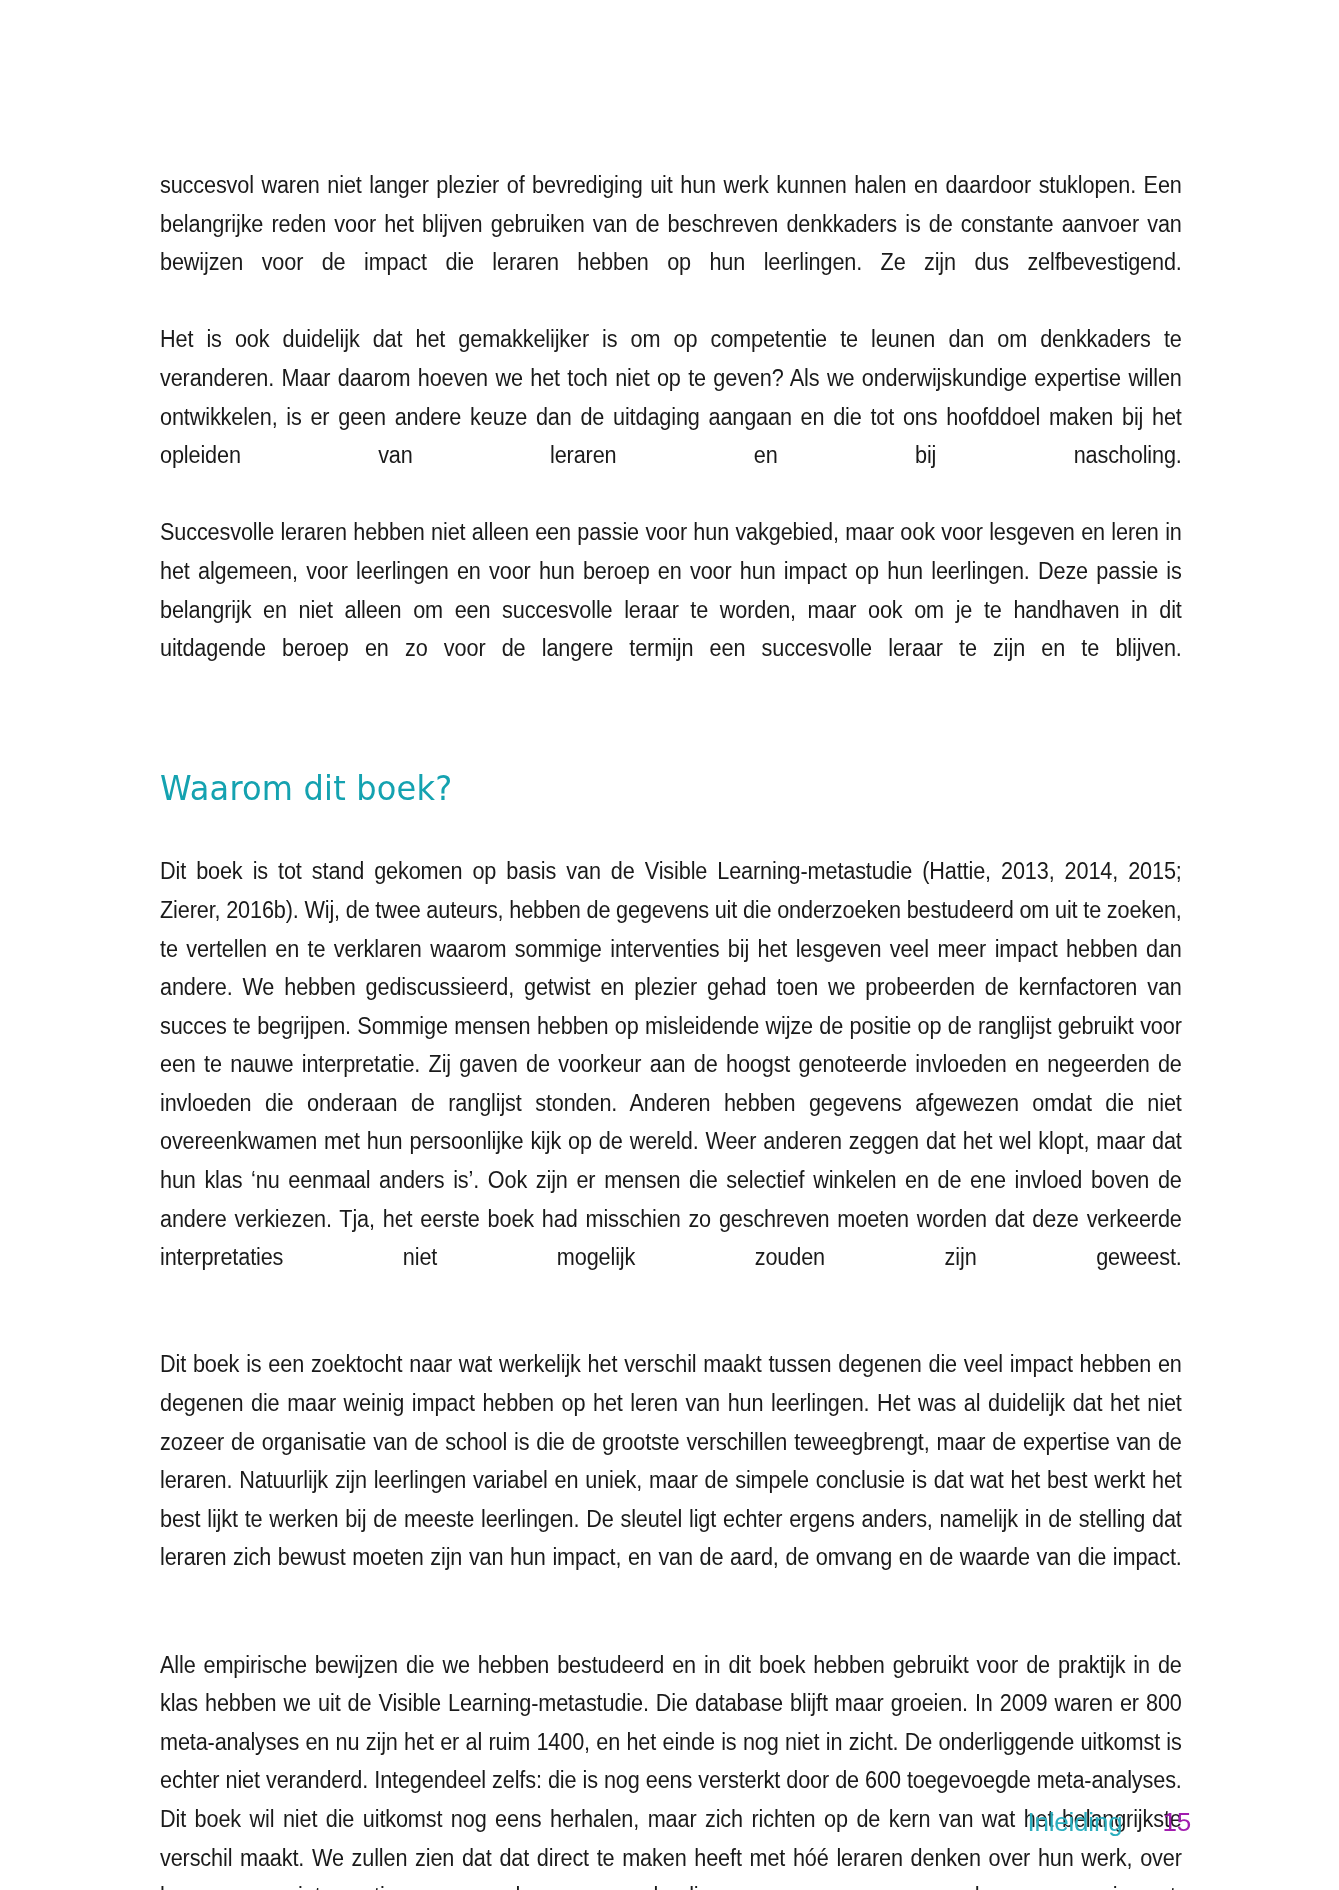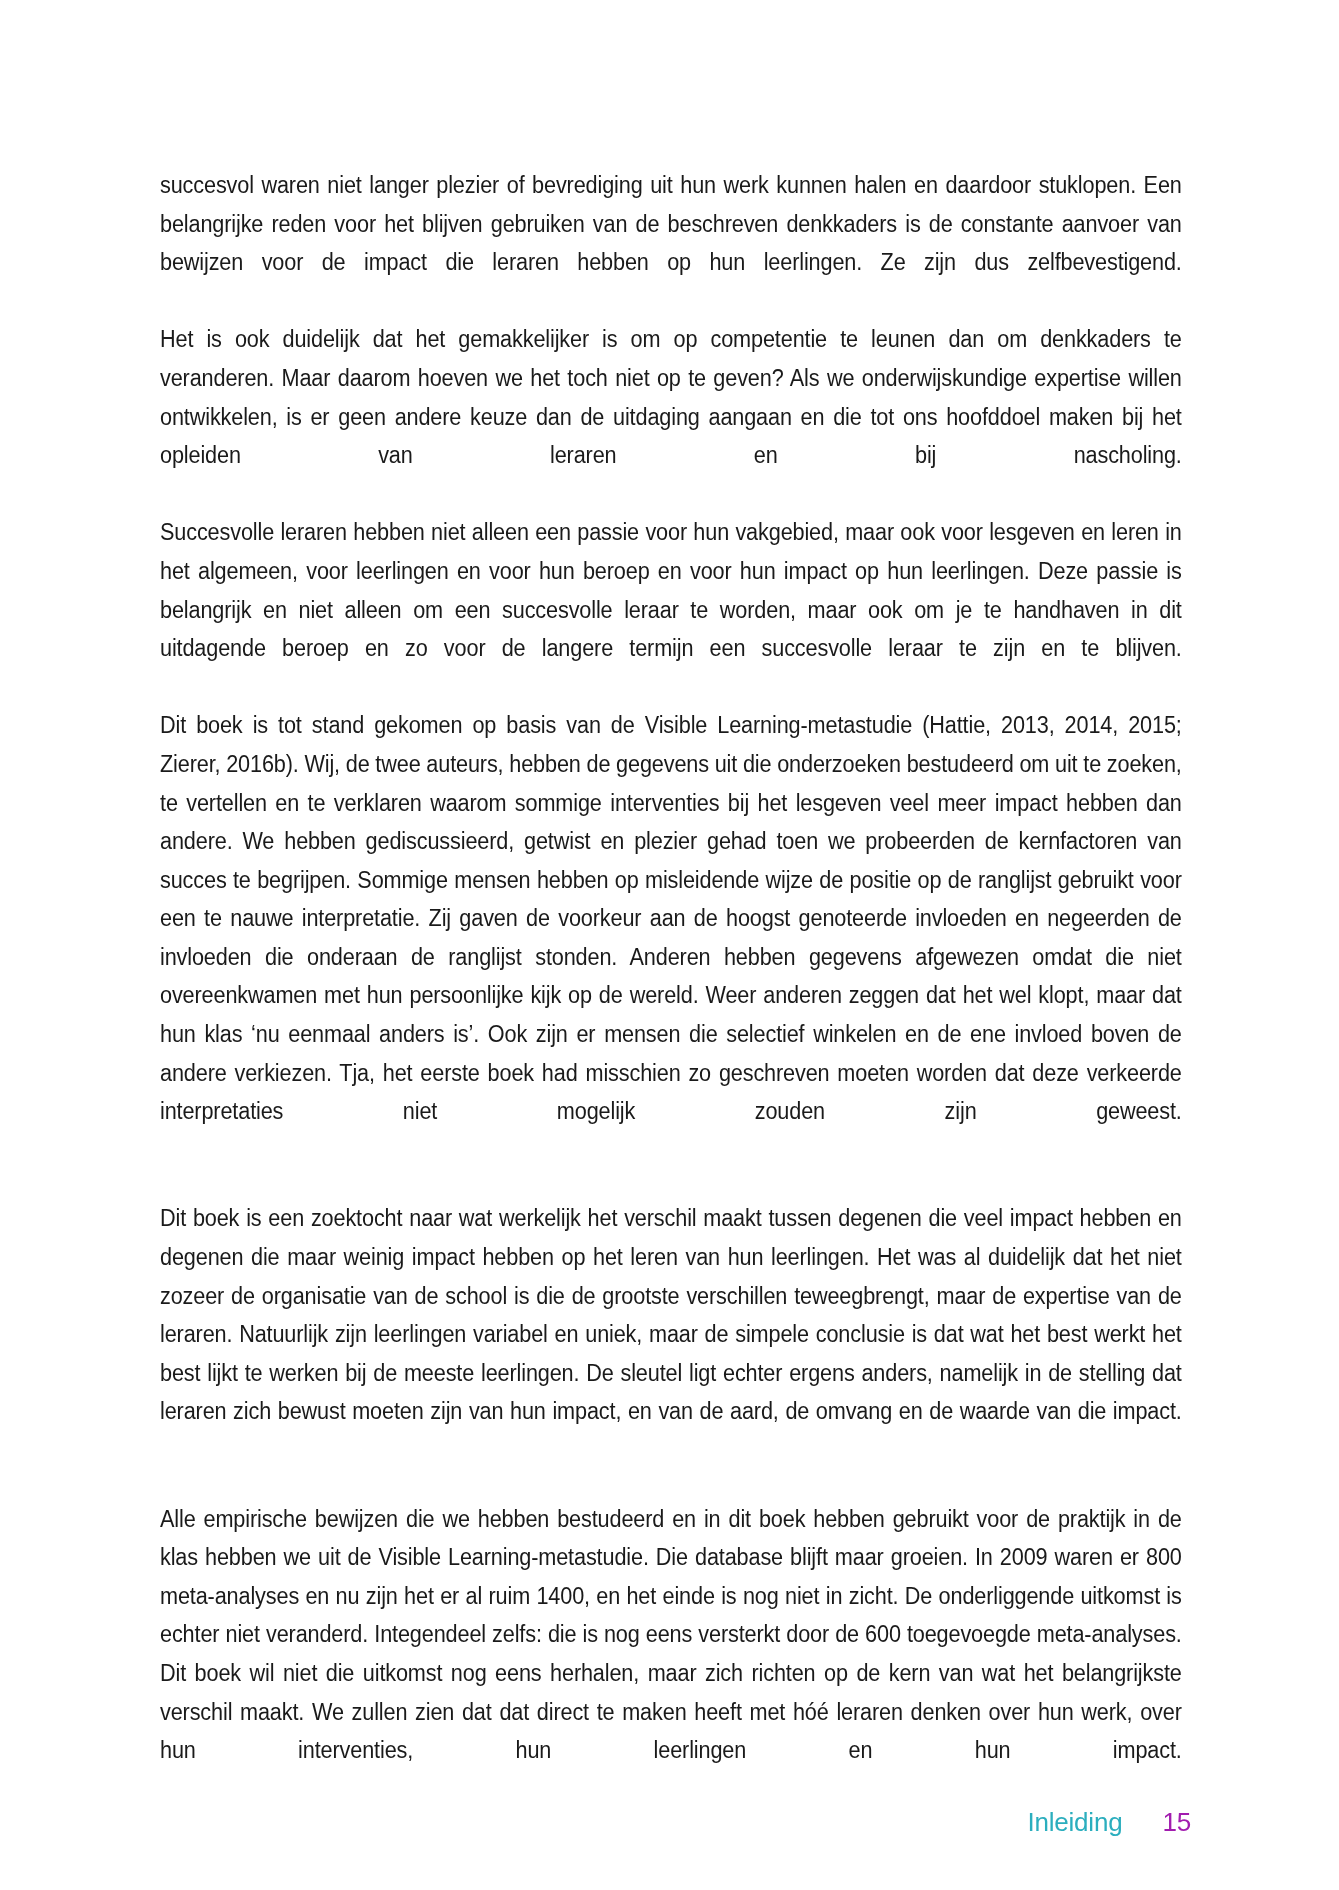--- a/index.html
+++ b/index.html
@@ -83,20 +83,23 @@
 <div class="page">
 
   <div class="content">
 
     <p class="body">succesvol waren niet langer plezier of bevrediging uit hun werk kunnen halen en daardoor stuklopen. Een belangrijke reden voor het blijven gebruiken van de beschreven denkkaders is de constante aanvoer van bewijzen voor de impact die leraren hebben op hun leerlingen. Ze zijn dus zelfbevestigend.</p>
 
     <p class="body">Het is ook duidelijk dat het gemakkelijker is om op competentie te leunen dan om denkkaders te veranderen. Maar daarom hoeven we het toch niet op te geven? Als we onderwijskundige expertise willen ontwikkelen, is er geen andere keuze dan de uitdaging aangaan en die tot ons hoofddoel maken bij het opleiden van leraren en bij nascholing.</p>
 
     <p class="body">Succesvolle leraren hebben niet alleen een passie voor hun vakgebied, maar ook voor lesgeven en leren in het algemeen, voor leerlingen en voor hun beroep en voor hun impact op hun leerlingen. Deze passie is belangrijk en niet alleen om een succesvolle leraar te worden, maar ook om je te handhaven in dit uitdagende beroep en zo voor de langere termijn een succesvolle leraar te zijn en te blijven.</p>
 
+    <div class="heading-wrap">
+      <h2 class="section-heading">Waarom dit boek?</h2>
+    </div>
 
     <p class="body">Dit boek is tot stand gekomen op basis van de Visible Learning-metastudie (Hattie, 2013, 2014, 2015; Zierer, 2016b). Wij, de twee auteurs, hebben de gegevens uit die onderzoeken bestudeerd om uit te zoeken, te vertellen en te verklaren waarom sommige interventies bij het lesgeven veel meer impact hebben dan andere. We hebben gediscussieerd, getwist en plezier gehad toen we probeerden de kernfactoren van succes te begrijpen. Sommige mensen hebben op misleidende wijze de positie op de ranglijst gebruikt voor een te nauwe interpretatie. Zij gaven de voorkeur aan de hoogst genoteerde invloeden en negeerden de invloeden die onderaan de ranglijst stonden. Anderen hebben gegevens afgewezen omdat die niet overeenkwamen met hun persoonlijke kijk op de wereld. Weer anderen zeggen dat het wel klopt, maar dat hun klas ‘nu eenmaal anders is’. Ook zijn er mensen die selectief winkelen en de ene invloed boven de andere verkiezen. Tja, het eerste boek had misschien zo geschreven moeten worden dat deze verkeerde interpretaties niet mogelijk zouden zijn geweest.</p>
 
     <div class="gap-para"></div>
 
     <p class="body">Dit boek is een zoektocht naar wat werkelijk het verschil maakt tussen degenen die veel impact hebben en degenen die maar weinig impact hebben op het leren van hun leerlingen. Het was al duidelijk dat het niet zozeer de organisatie van de school is die de grootste verschillen teweegbrengt, maar de expertise van de leraren. Natuurlijk zijn leerlingen variabel en uniek, maar de simpele conclusie is dat wat het best werkt het best lijkt te werken bij de meeste leerlingen. De sleutel ligt echter ergens anders, namelijk in de stelling dat leraren zich bewust moeten zijn van hun impact, en van de aard, de omvang en de waarde van die impact.</p>
 
     <div class="gap-para"></div>
 
     <p class="body">Alle empirische bewijzen die we hebben bestudeerd en in dit boek hebben gebruikt voor de praktijk in de klas hebben we uit de Visible Learning-metastudie. Die database blijft maar groeien. In 2009 waren er 800 meta-analyses en nu zijn het er al ruim 1400, en het einde is nog niet in zicht. De onderliggende uitkomst is echter niet veranderd. Integendeel zelfs: die is nog eens versterkt door de 600 toegevoegde meta-analyses. Dit boek wil niet die uitkomst nog eens herhalen, maar zich richten op de kern van wat het belangrijkste verschil maakt. We zullen zien dat dat direct te maken heeft met hóé leraren denken over hun werk, over hun interventies, hun leerlingen en hun impact.</p>

